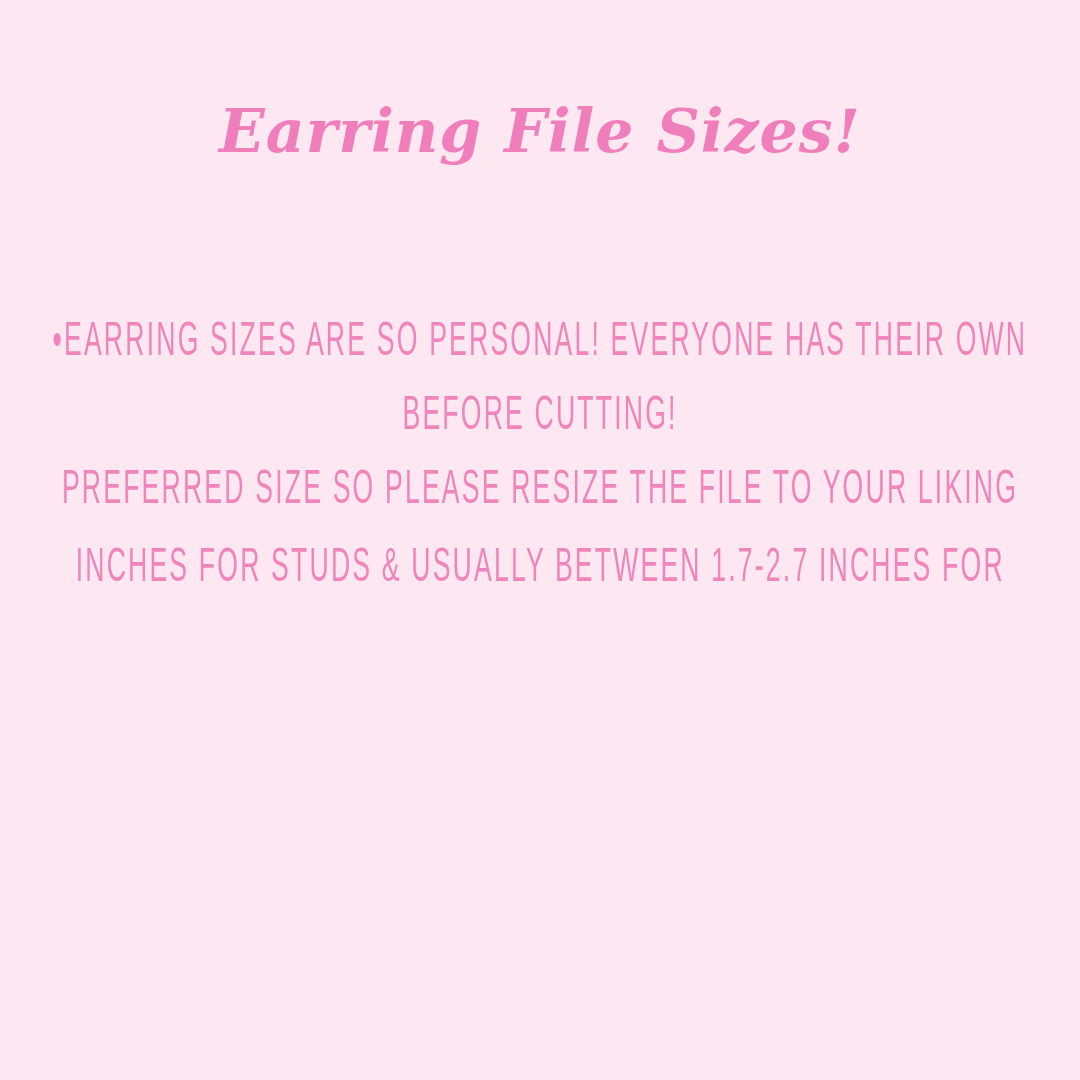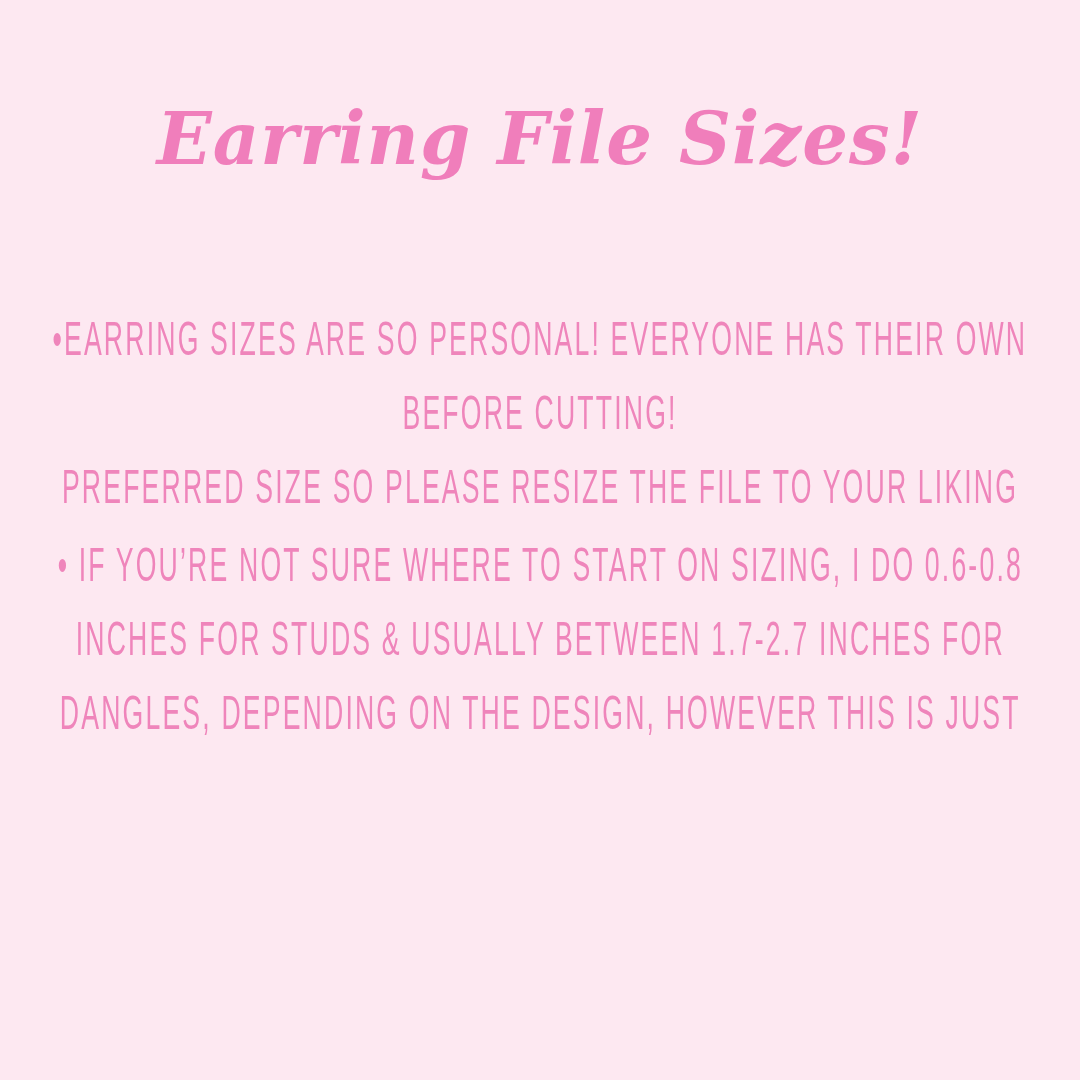--- a/index.html
+++ b/index.html
@@ -13,21 +13,21 @@
   }
   .title {
     position: absolute;
     top: 96px;
     left: 0;
     width: 100%;
     text-align: center;
     font-family: "DejaVu Serif", serif;
     font-style: italic;
     font-weight: 700;
-    font-size: 72px;
+    font-size: 60px;
     letter-spacing: 1px;
     color: #F07EBB;
   }
   .para { position: absolute; left: 0; width: 100%; }
   .para-1 { top: 302px; }
   .para-2 { top: 528px; }
   .line {
     height: 74px;
     display: flex;
     align-items: center;
@@ -79,24 +79,18 @@
     <div class="line">
         <span>BEFORE CUTTING!</span>
       </div>
     <div class="line">
         <span>PREFERRED SIZE SO PLEASE RESIZE THE FILE TO YOUR LIKING</span>
       </div>
   </div>
 
   <div class="para para-2">
     <div class="line">
-        <span>• IF YOU’RE NOT SURE WHERE TO START ON SIZING, I DO 0.6-0.8</span>
-      </div>
-    <div class="line">
         <span>INCHES FOR STUDS &amp; USUALLY BETWEEN 1.7-2.7 INCHES FOR</span>
-      </div>
-    <div class="line">
-        <span>DANGLES, DEPENDING ON THE DESIGN, HOWEVER THIS IS JUST</span>
       </div>
   </div>
 
 
 </div>
 
 </body></html>

